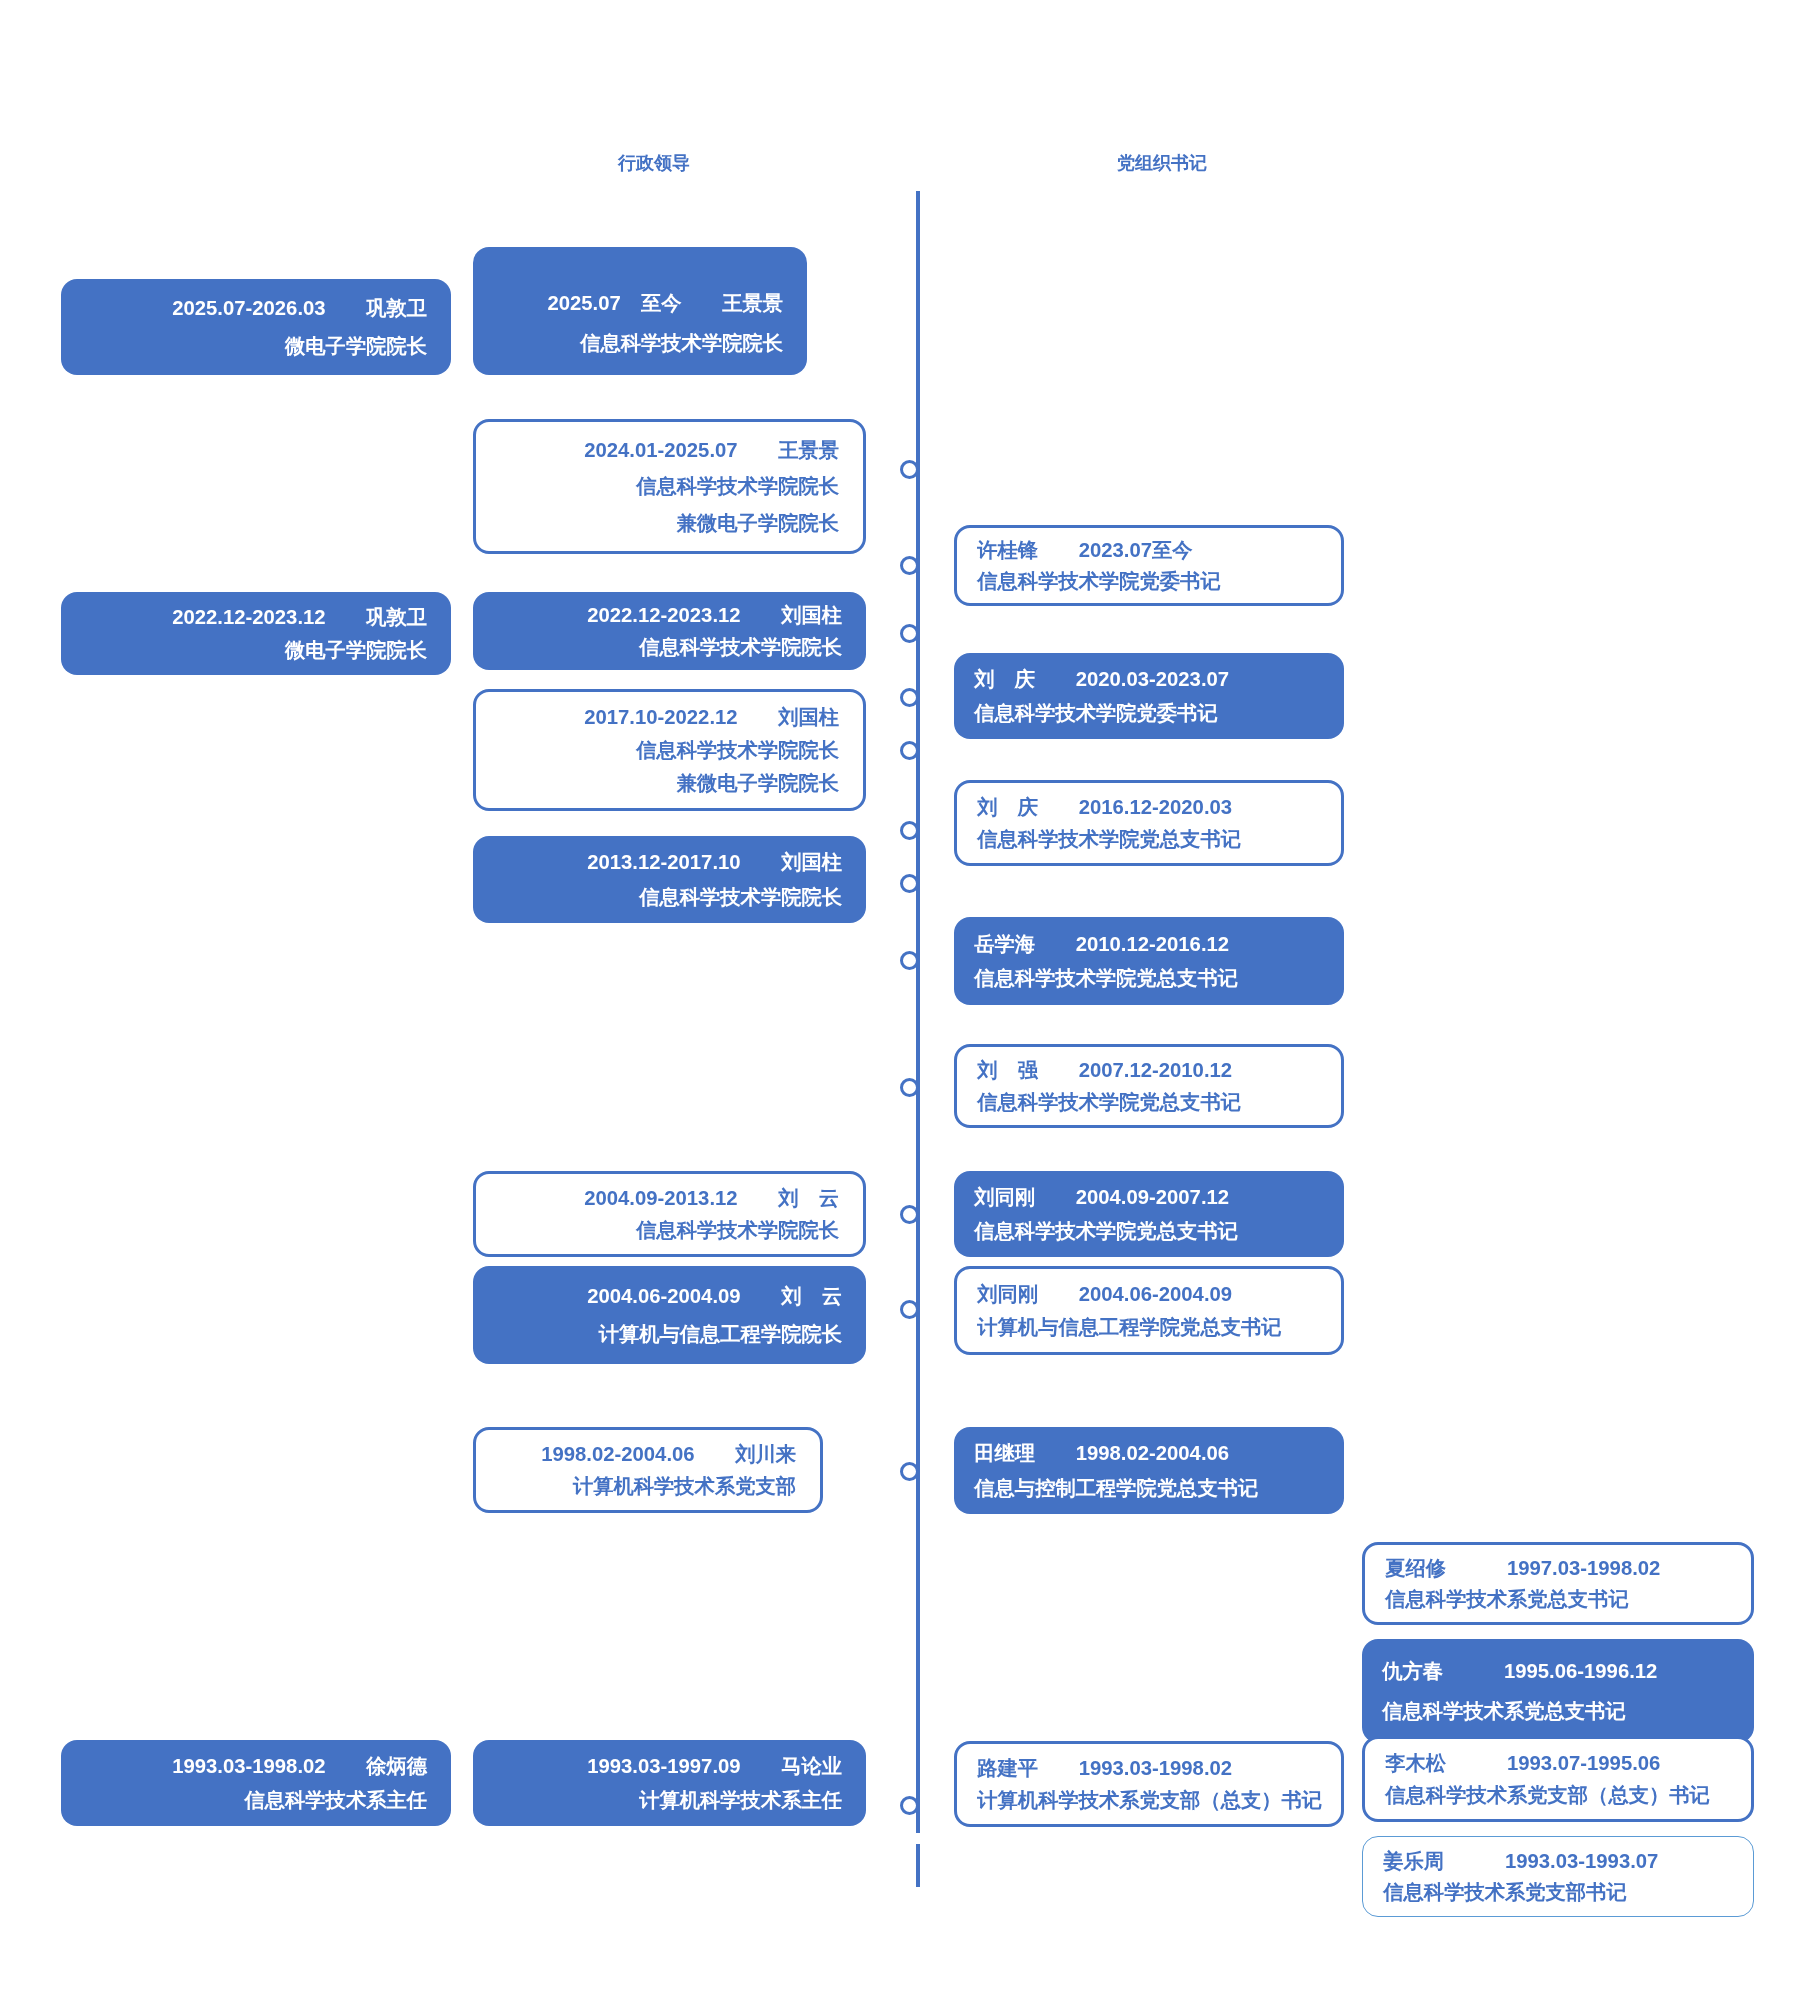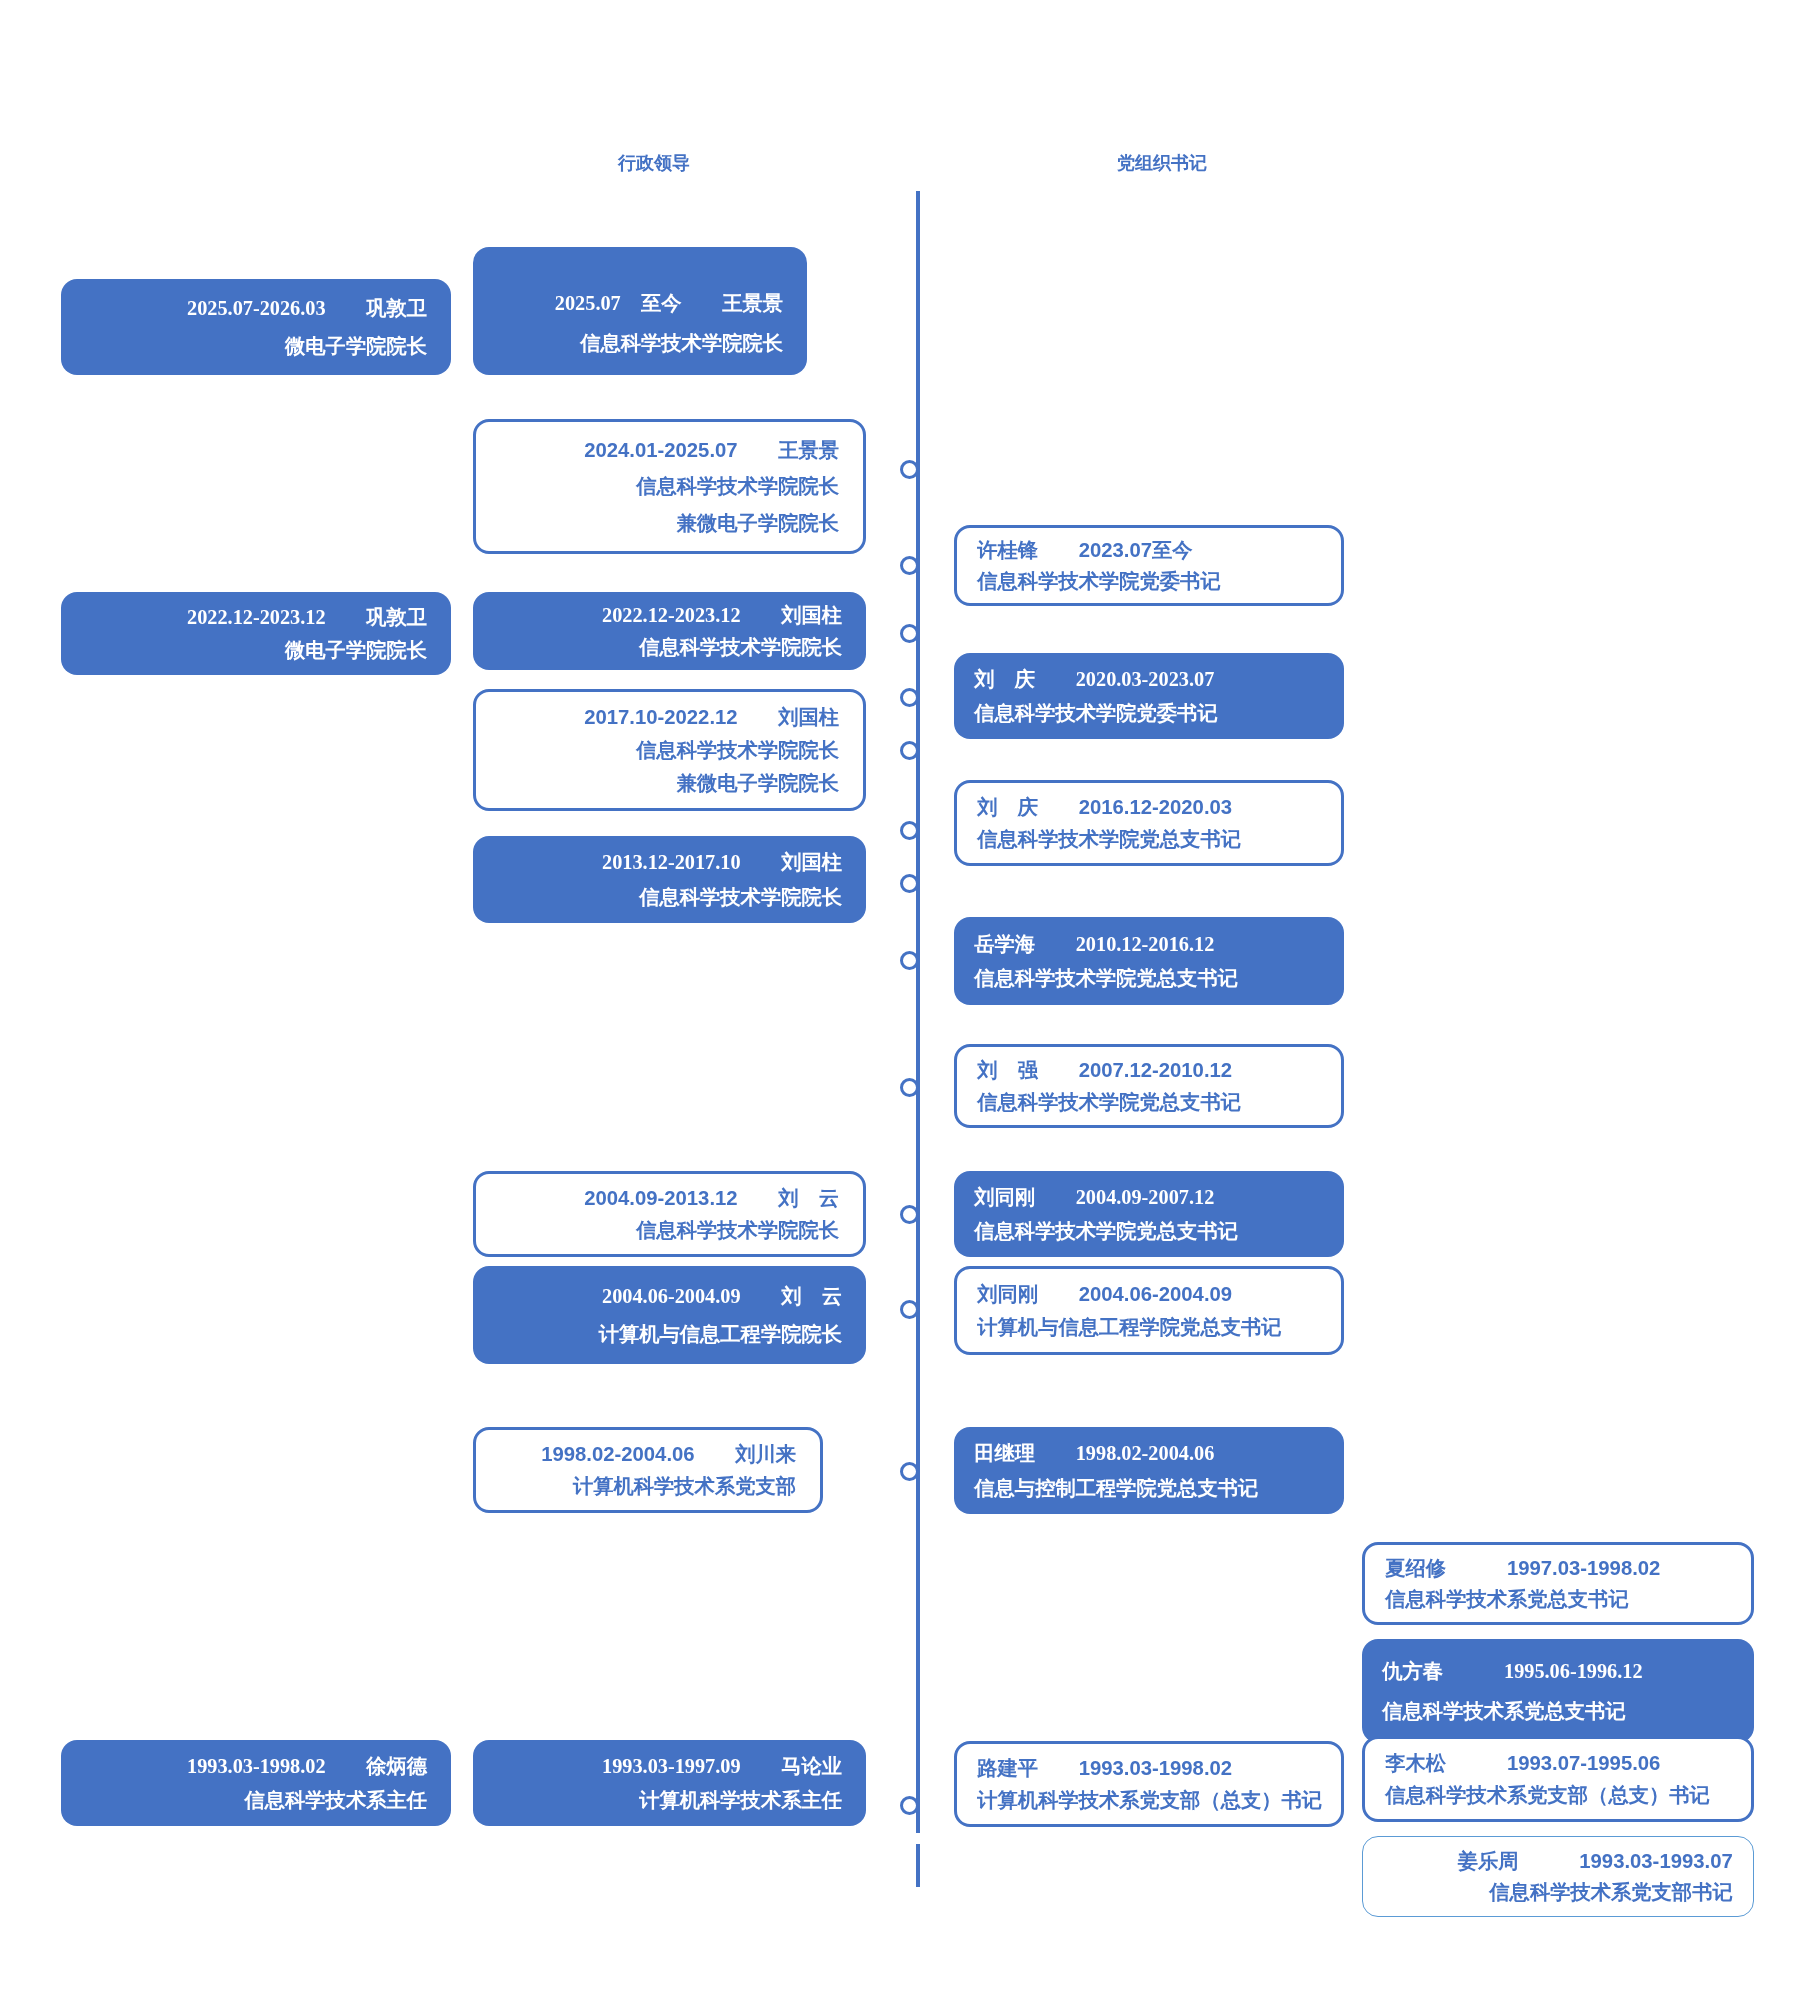--- a/index.html
+++ b/index.html
@@ -21,23 +21,23 @@
   .dot{
     position:absolute;width:19px;height:19px;border-radius:50%;
     background:#ffffff;border:3.7px solid var(--accent);
     left:900px;box-sizing:border-box;z-index:5;
   }
   .box{
     position:absolute;border-radius:16px;box-sizing:border-box;
     display:flex;flex-direction:column;justify-content:space-evenly;
     font-size:20.3px;line-height:1.1;z-index:2;
   }
-  .filled{background:var(--accent);color:#ffffff;font-family:Liberation Serif, serif;}
+  .filled{background:var(--accent);color:#ffffff;}
   .outline{background:#ffffff;border:3.2px solid var(--accent);color:var(--accent);}
-  .outline-light{background:#ffffff;border:1.6px solid var(--light);color:var(--accent);align-items:flex-end;}
+  .outline-light{background:#ffffff;border:1.6px solid var(--light);color:var(--accent);}
   .ta-r{text-align:right;padding:3.2px 24px;}
   .ta-l{text-align:left;padding:3.2px 20.3px;}
   .l{white-space:nowrap;}
 </style>
 </head>
 <body style="background: rgb(255, 255, 255);">
 
 <div class="col-header" style="left:590px;top:151px;width:128px">行政领导</div>
 <div class="col-header" style="left:1098px;top:151px;width:128px">党组织书记</div>
 

